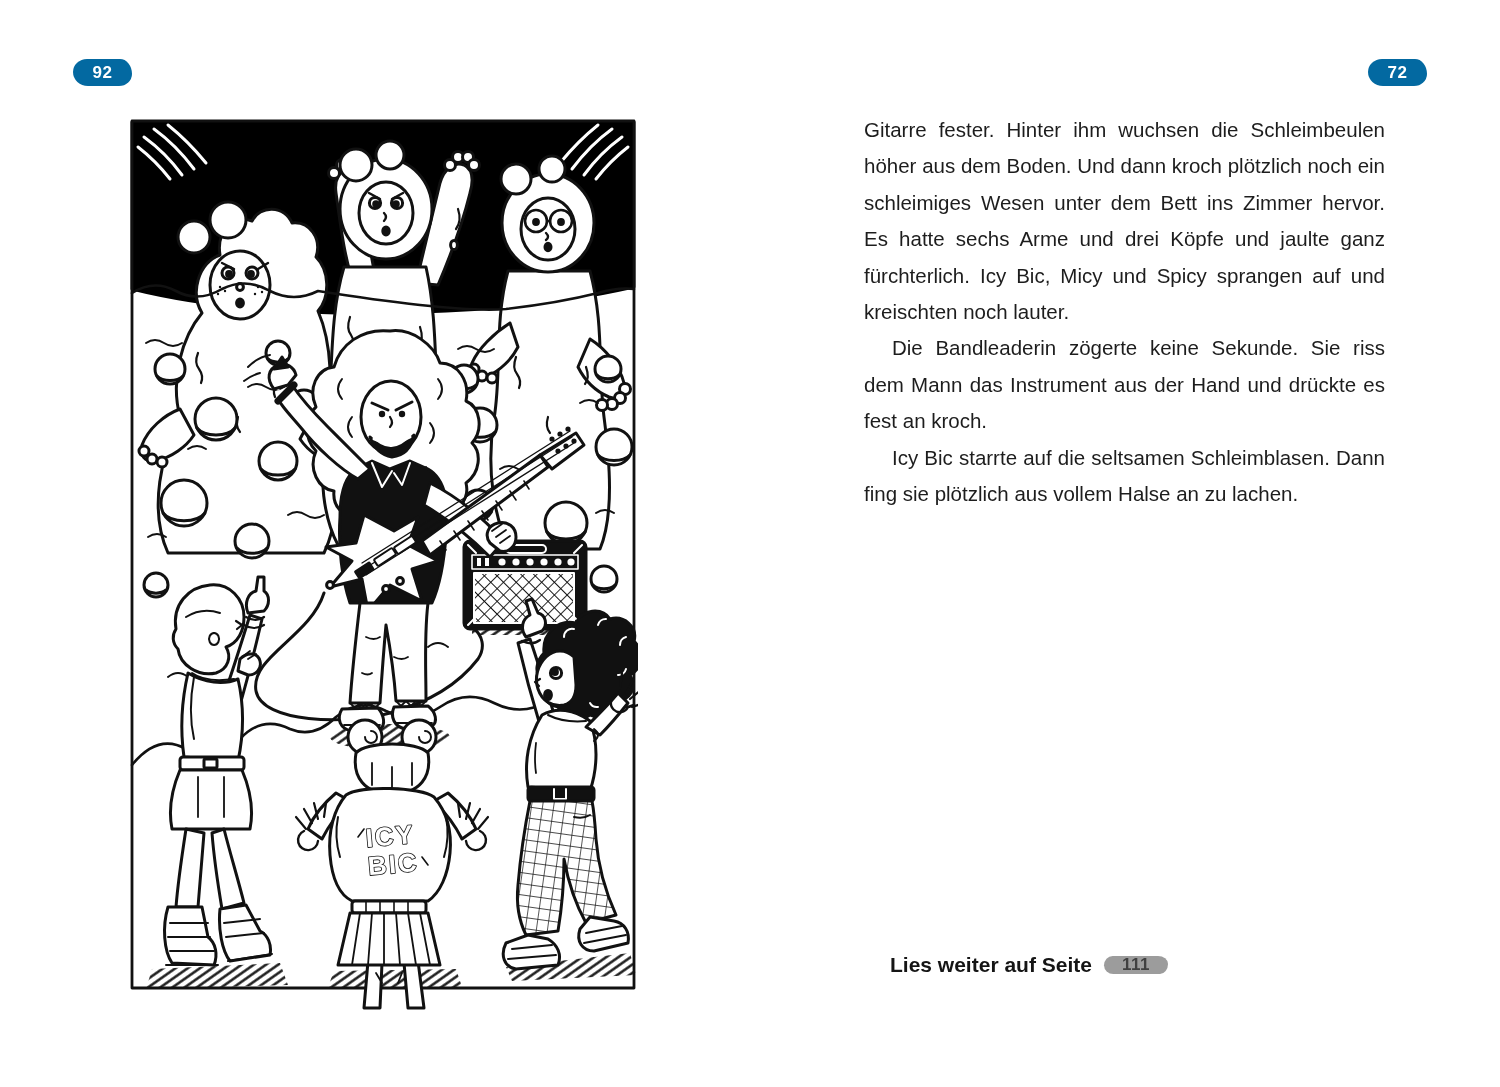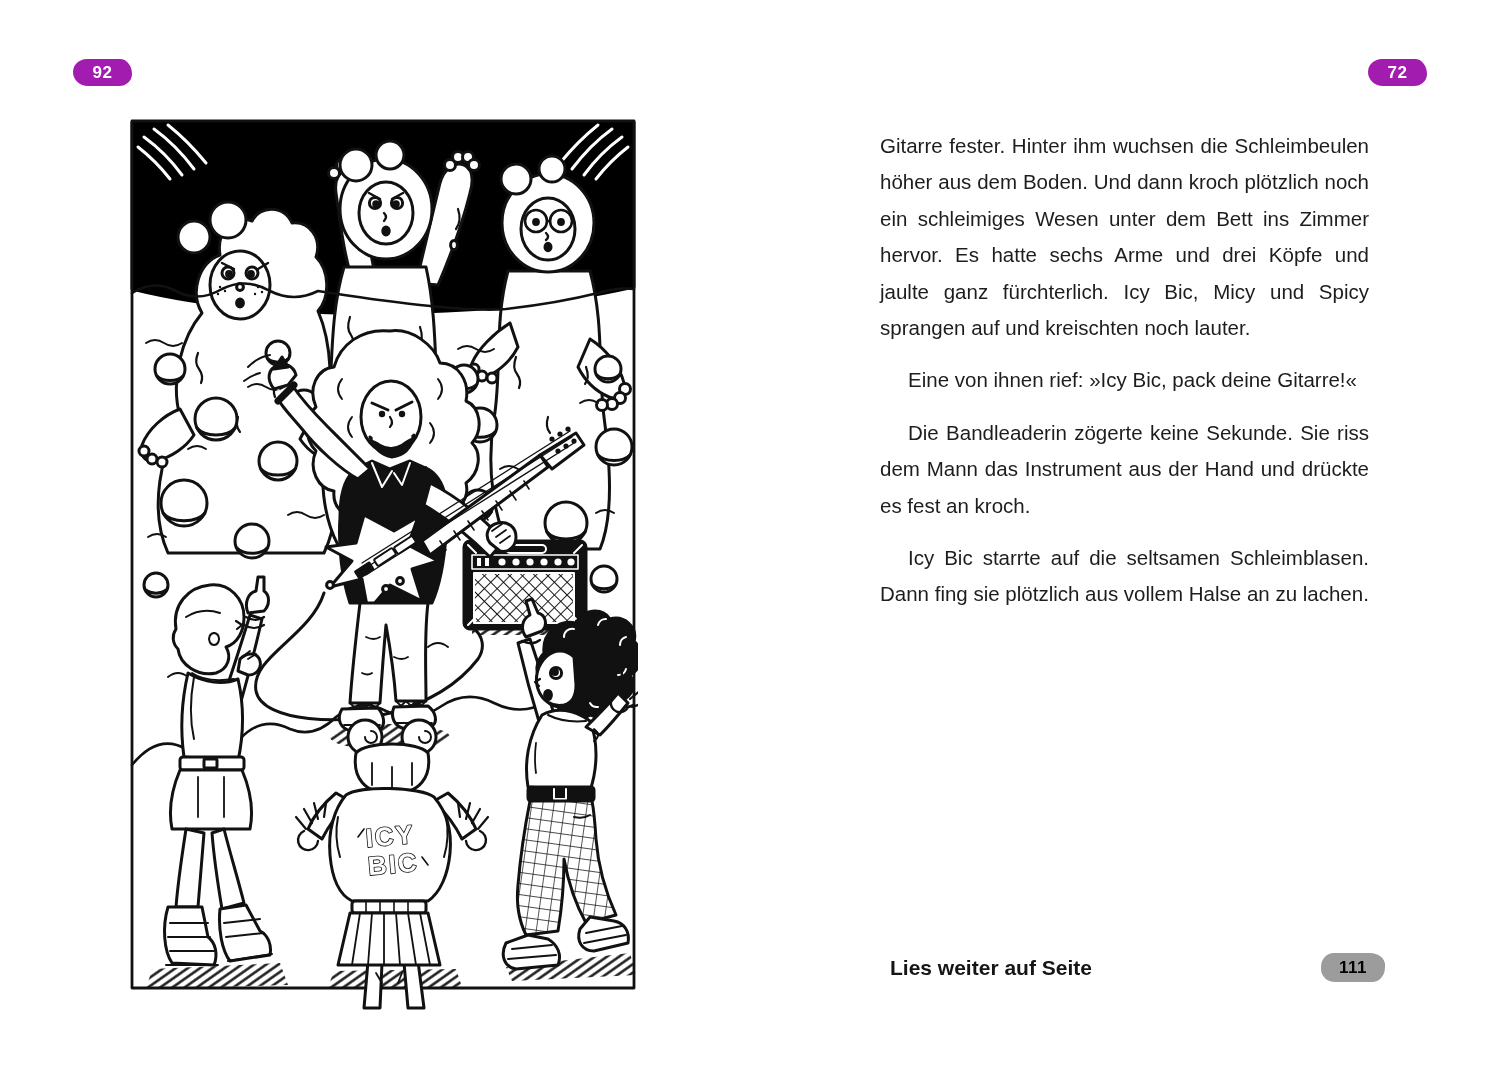--- a/index.html
+++ b/index.html
@@ -7,51 +7,51 @@
     width:1500px;height:1087px;
     background:#ffffff;
     font-family:"Liberation Sans", sans-serif;
     color:#1c1c1c;
     position:relative;
     overflow:hidden;
   }
   .page-badge{
     position:absolute;
     min-width:59px;height:27px;
-    background:#a21caf;
+    background:#0369a1;
     border-radius:14px 12px 13px 15px / 13px 15px 12px 14px;
     color:#ffffff;
     font-weight:bold;
     font-size:17px;
     display:flex;align-items:center;justify-content:center;
     letter-spacing:.5px;
   }
   #badge-left{left:73px;top:59px;}
   #badge-right{left:1368px;top:59px;}
   .illustration{
     position:absolute;left:128px;top:117px;width:510px;height:893px;
   }
   .text-col{
     position:absolute;left:864px;top:112px;width:521px;
     font-size:20.5px;line-height:36.4px;
     text-align:justify;
     color:#1d1d1d;
   }
-  .text-col p{margin:16px;}
+  .text-col p{margin:0;}
   .text-col p.indent{text-indent:28px;}
   .footer-line{
     position:absolute;left:864px;top:953px;width:521px;
-    display:flex;align-items:center;
-    padding-left:26px;box-sizing:border-box;justify-content:space-between;
+    display:flex;align-items:center;gap:12px;
+    padding-left:26px;box-sizing:border-box;
   }
   .footer-label{font-weight:bold;font-size:21px;color:#151515;}
   .footer-badge{
-    min-width:64px;height:29px;
+    min-width:64px;height:18px;
     background:#9c9c9c;border-radius:13px 15px 12px 14px / 14px 12px 15px 13px;
-    color:#000000;font-weight:bold;font-size:17px;
+    color:#404040;font-weight:bold;font-size:17px;
     display:flex;align-items:center;justify-content:center;
     letter-spacing:.5px;
   }
 </style>
 </head>
 <body>
 
 <div class="page-badge" id="badge-left">92</div>
 
 <div class="page-badge" id="badge-right">72</div>
@@ -477,21 +477,20 @@
       <path d="M452,812 C448,824 454,834 466,834 L500,826 C502,814 496,806 486,804 L462,800 Z"></path>
       <path d="M456,826 l42,-8 M458,816 l36,-7" fill="none" stroke-width="2"></path>
     </g>
 
   </g>
 </svg>
 </div>
 
 <div class="text-col" lang="de">
   <p>Gitarre fester. Hinter ihm wuchsen die Schleimbeulen höher aus dem Boden. Und dann kroch plötzlich noch ein schleimiges Wesen unter dem Bett ins Zimmer hervor. Es hatte sechs Arme und drei Köpfe und jaulte ganz fürchterlich. Icy Bic, Micy und Spicy sprangen auf und kreischten noch lauter.</p>
-  <p class="indent">Eine von ihnen rief: »Icy Bic, pack deine Gitarre!«</p>
   <p class="indent">Die Bandleaderin zögerte keine Sekunde. Sie riss dem Mann das Instrument aus der Hand und drückte es fest an kroch.</p>
   <p class="indent">Icy Bic starrte auf die seltsamen Schleimblasen. Dann fing sie plötzlich aus vollem Halse an zu lachen.</p>
 </div>
 
 <div class="footer-line">
   <span class="footer-label">Lies weiter auf Seite</span>
   <span class="footer-badge">111</span>
 </div>
 
 </body></html>

